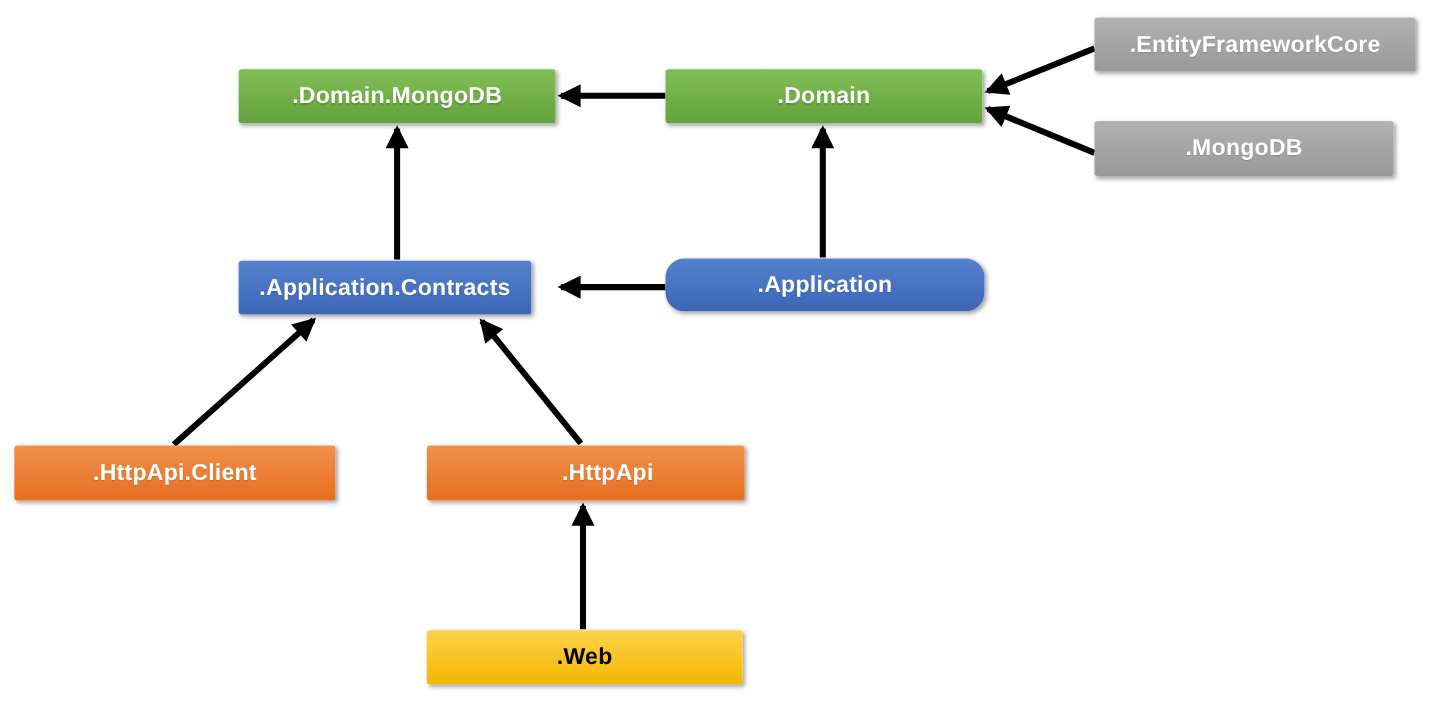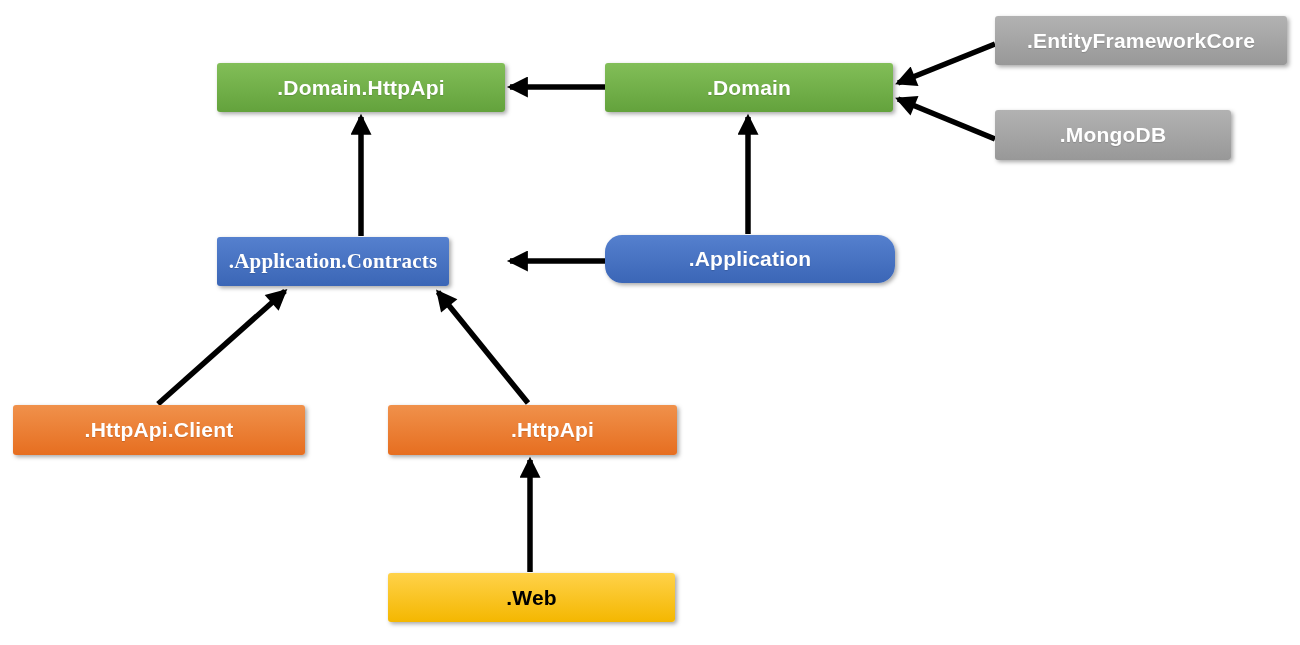--- a/index.html
+++ b/index.html
@@ -52,22 +52,22 @@
       <line x1="995" y1="44" x2="898" y2="83" stroke="#000000" stroke-width="5.5" marker-end="url(#arrowhead)"></line>
       <line x1="995" y1="139" x2="898" y2="99" stroke="#000000" stroke-width="5.5" marker-end="url(#arrowhead)"></line>
       <line x1="361" y1="236" x2="361" y2="117" stroke="#000000" stroke-width="5.5" marker-end="url(#arrowhead)"></line>
       <line x1="748" y1="234" x2="748" y2="117" stroke="#000000" stroke-width="5.5" marker-end="url(#arrowhead)"></line>
       <line x1="605" y1="261" x2="510" y2="261" stroke="#000000" stroke-width="5.5" marker-end="url(#arrowhead)"></line>
       <line x1="158" y1="404" x2="285" y2="291" stroke="#000000" stroke-width="5.5" marker-end="url(#arrowhead)"></line>
       <line x1="528" y1="403" x2="438" y2="292" stroke="#000000" stroke-width="5.5" marker-end="url(#arrowhead)"></line>
       <line x1="530" y1="572" x2="530" y2="460" stroke="#000000" stroke-width="5.5" marker-end="url(#arrowhead)"></line>
     </svg>
 
-<div class="node" style="left: 217px; top: 63px; width: 288px; height: 49px; background: linear-gradient(rgb(130, 190, 88), rgb(99, 162, 60)); color: rgb(255, 255, 255);">.Domain.HttpApi</div>
+<div class="node" style="left: 217px; top: 63px; width: 288px; height: 49px; background: linear-gradient(rgb(130, 190, 88), rgb(99, 162, 60)); color: rgb(255, 255, 255);">.Domain.MongoDB</div>
     <div class="node" style="left: 605px; top: 63px; width: 288px; height: 49px; background: linear-gradient(rgb(130, 190, 88), rgb(99, 162, 60)); color: rgb(255, 255, 255);">.Domain</div>
     <div class="node" style="left: 995px; top: 16px; width: 292px; height: 49px; background: linear-gradient(rgb(178, 178, 178), rgb(152, 152, 152)); color: rgb(255, 255, 255);">.EntityFrameworkCore</div>
-    <div class="node" style="left: 995px; top: 110px; width: 236px; height: 50px; background: linear-gradient(rgb(178, 178, 178), rgb(152, 152, 152)); color: rgb(255, 255, 255);">.MongoDB</div>
-    <div class="node" style="left: 217px; top: 237px; width: 232px; height: 49px; background: linear-gradient(rgb(85, 128, 206), rgb(59, 102, 182)); color: rgb(255, 255, 255); font-family: Liberation Serif, serif;">.Application.Contracts</div>
+    <div class="node" style="left: 995px; top: 110px; width: 272px; height: 50px; background: linear-gradient(rgb(178, 178, 178), rgb(152, 152, 152)); color: rgb(255, 255, 255);">.MongoDB</div>
+    <div class="node" style="left: 217px; top: 237px; width: 266px; height: 49px; background: linear-gradient(rgb(85, 128, 206), rgb(59, 102, 182)); color: rgb(255, 255, 255);">.Application.Contracts</div>
     <div class="node" style="left: 605px; top: 235px; width: 290px; height: 48px; background: linear-gradient(rgb(85, 128, 206), rgb(59, 102, 182)); color: rgb(255, 255, 255); border-radius: 17px;">.Application</div>
     <div class="node" style="left: 13px; top: 405px; width: 292px; height: 50px; background: linear-gradient(rgb(240, 145, 75), rgb(230, 110, 32)); color: rgb(255, 255, 255); text-align: center;">.HttpApi.Client</div>
     <div class="node" style="left: 388px; top: 405px; width: 289px; height: 50px; background: linear-gradient(rgb(240, 145, 75), rgb(230, 110, 32)); color: rgb(255, 255, 255); padding-left: 40px;">.HttpApi</div>
     <div class="node" style="left: 388px; top: 573px; width: 287px; height: 49px; background: linear-gradient(rgb(255, 210, 74), rgb(244, 183, 0)); color: rgb(0, 0, 0); text-shadow: none;">.Web</div>
   </div>
 
 </body></html>

